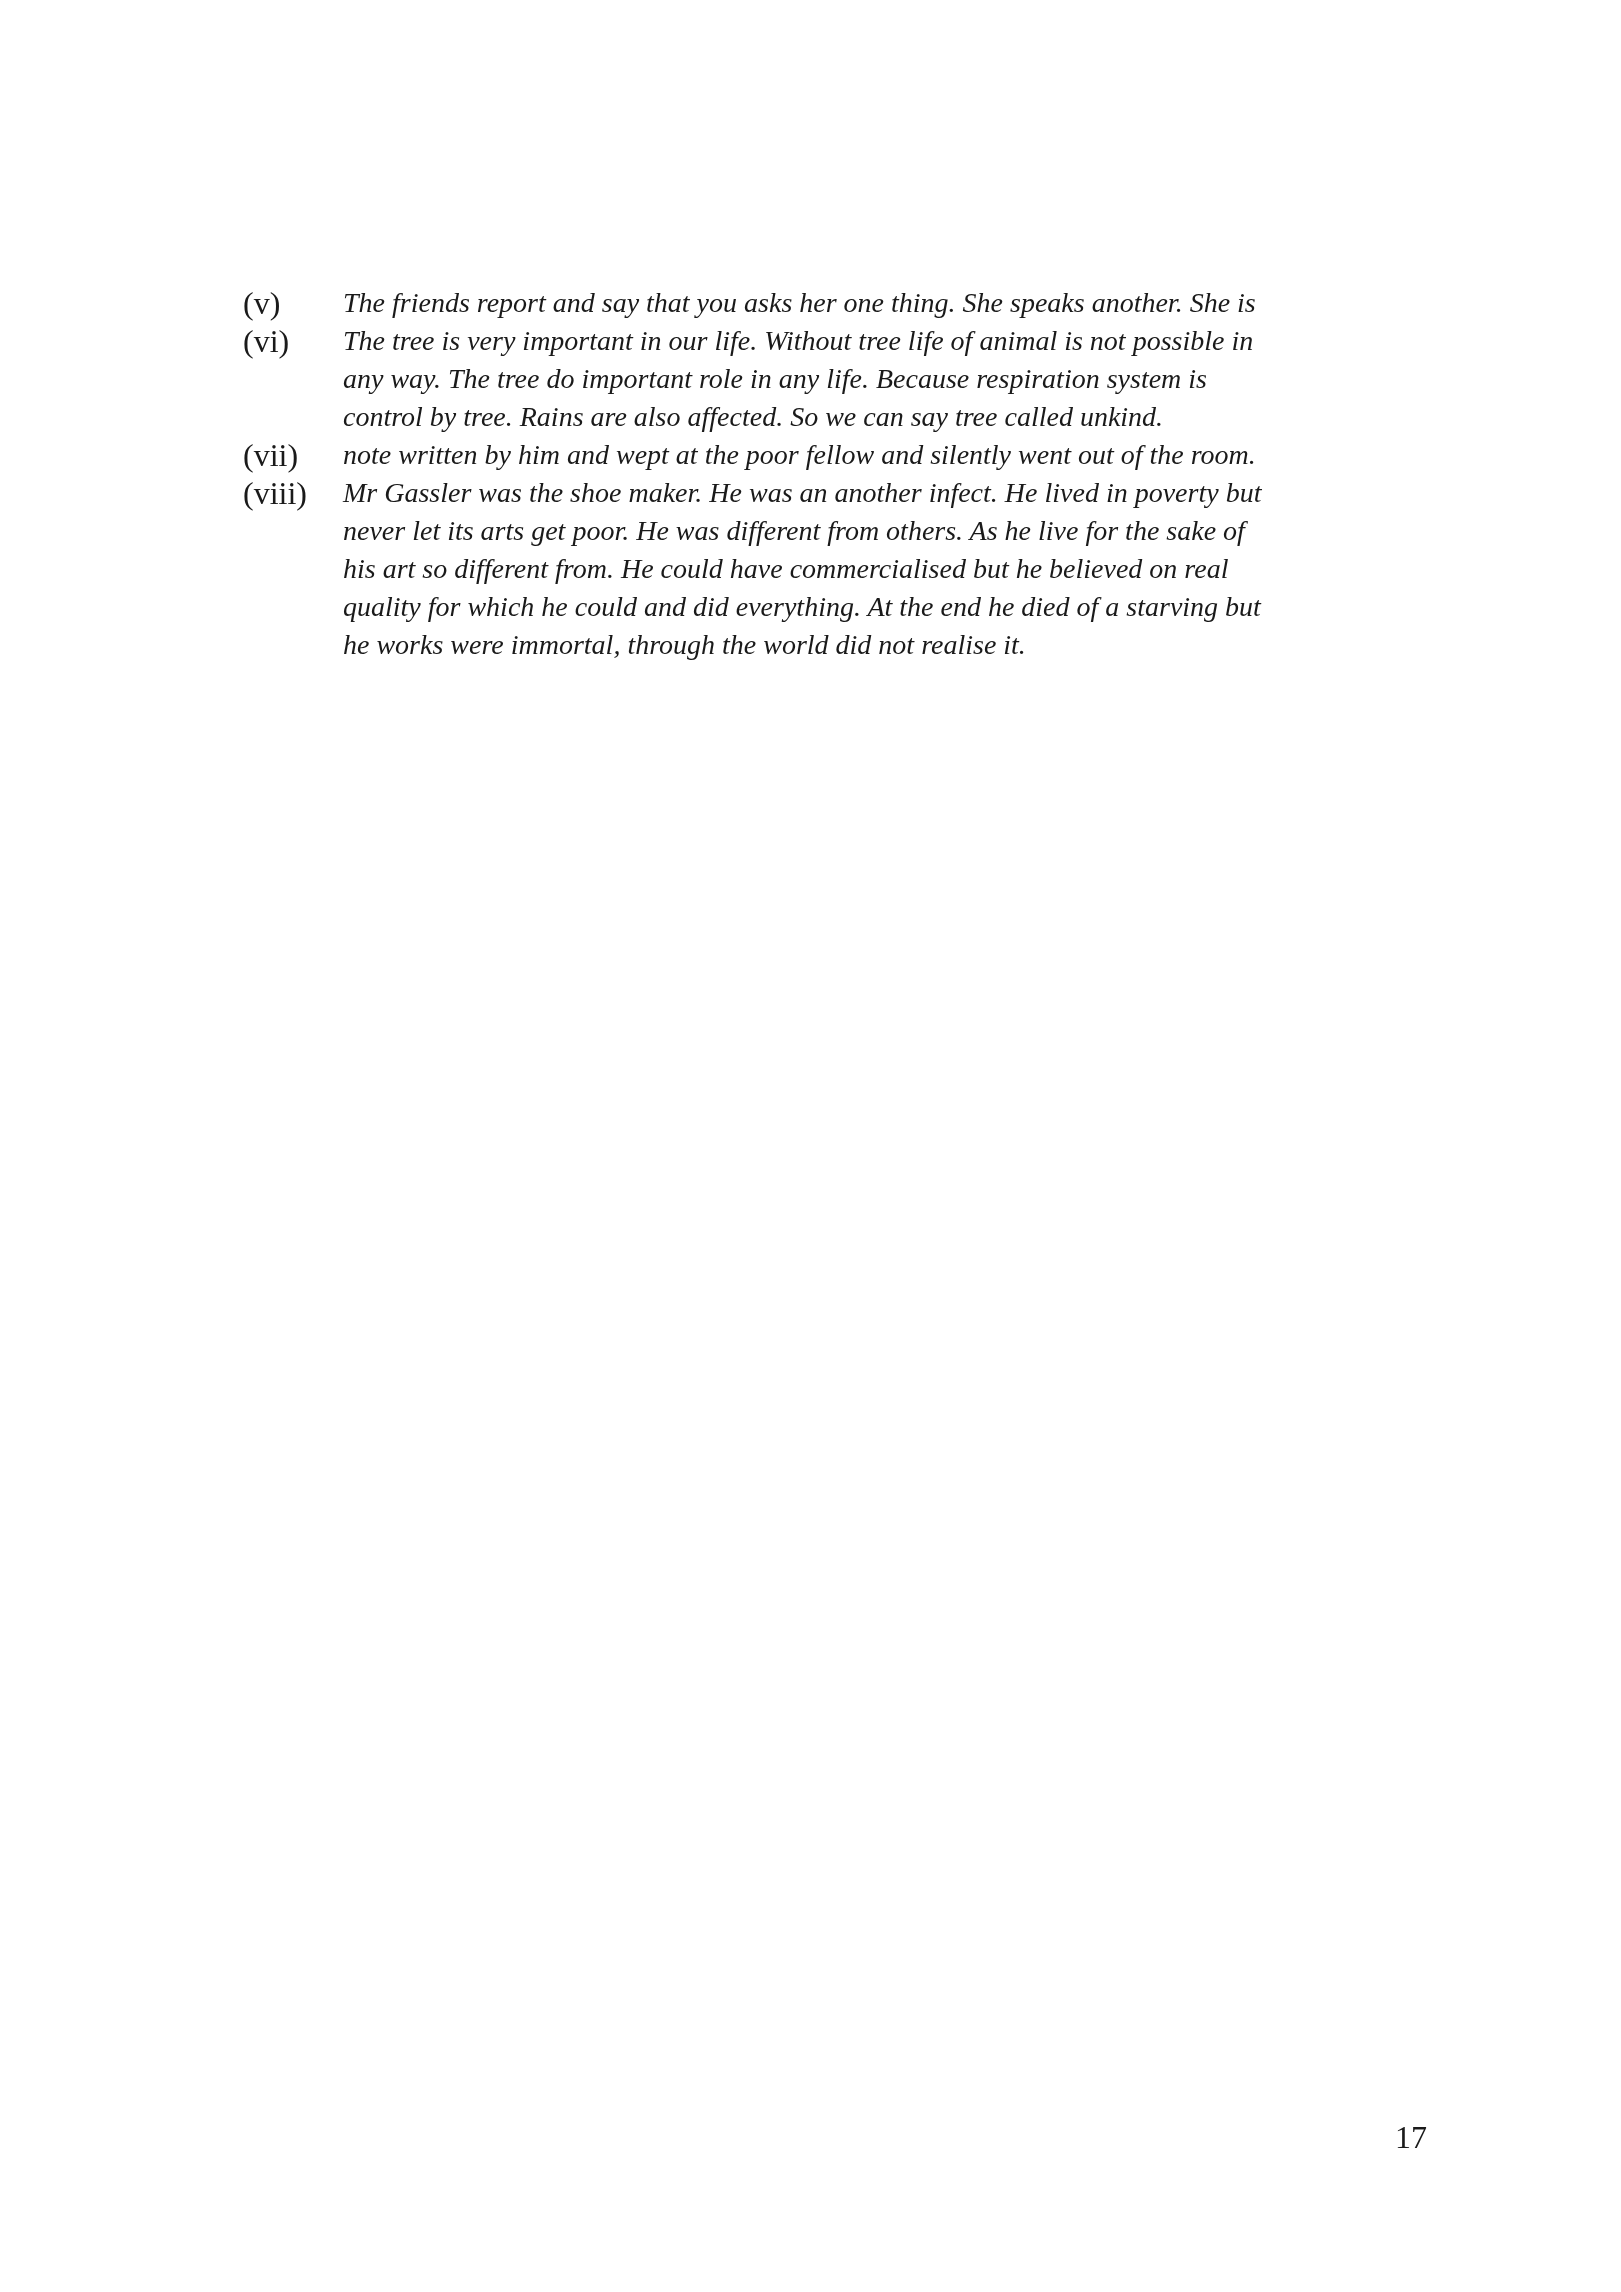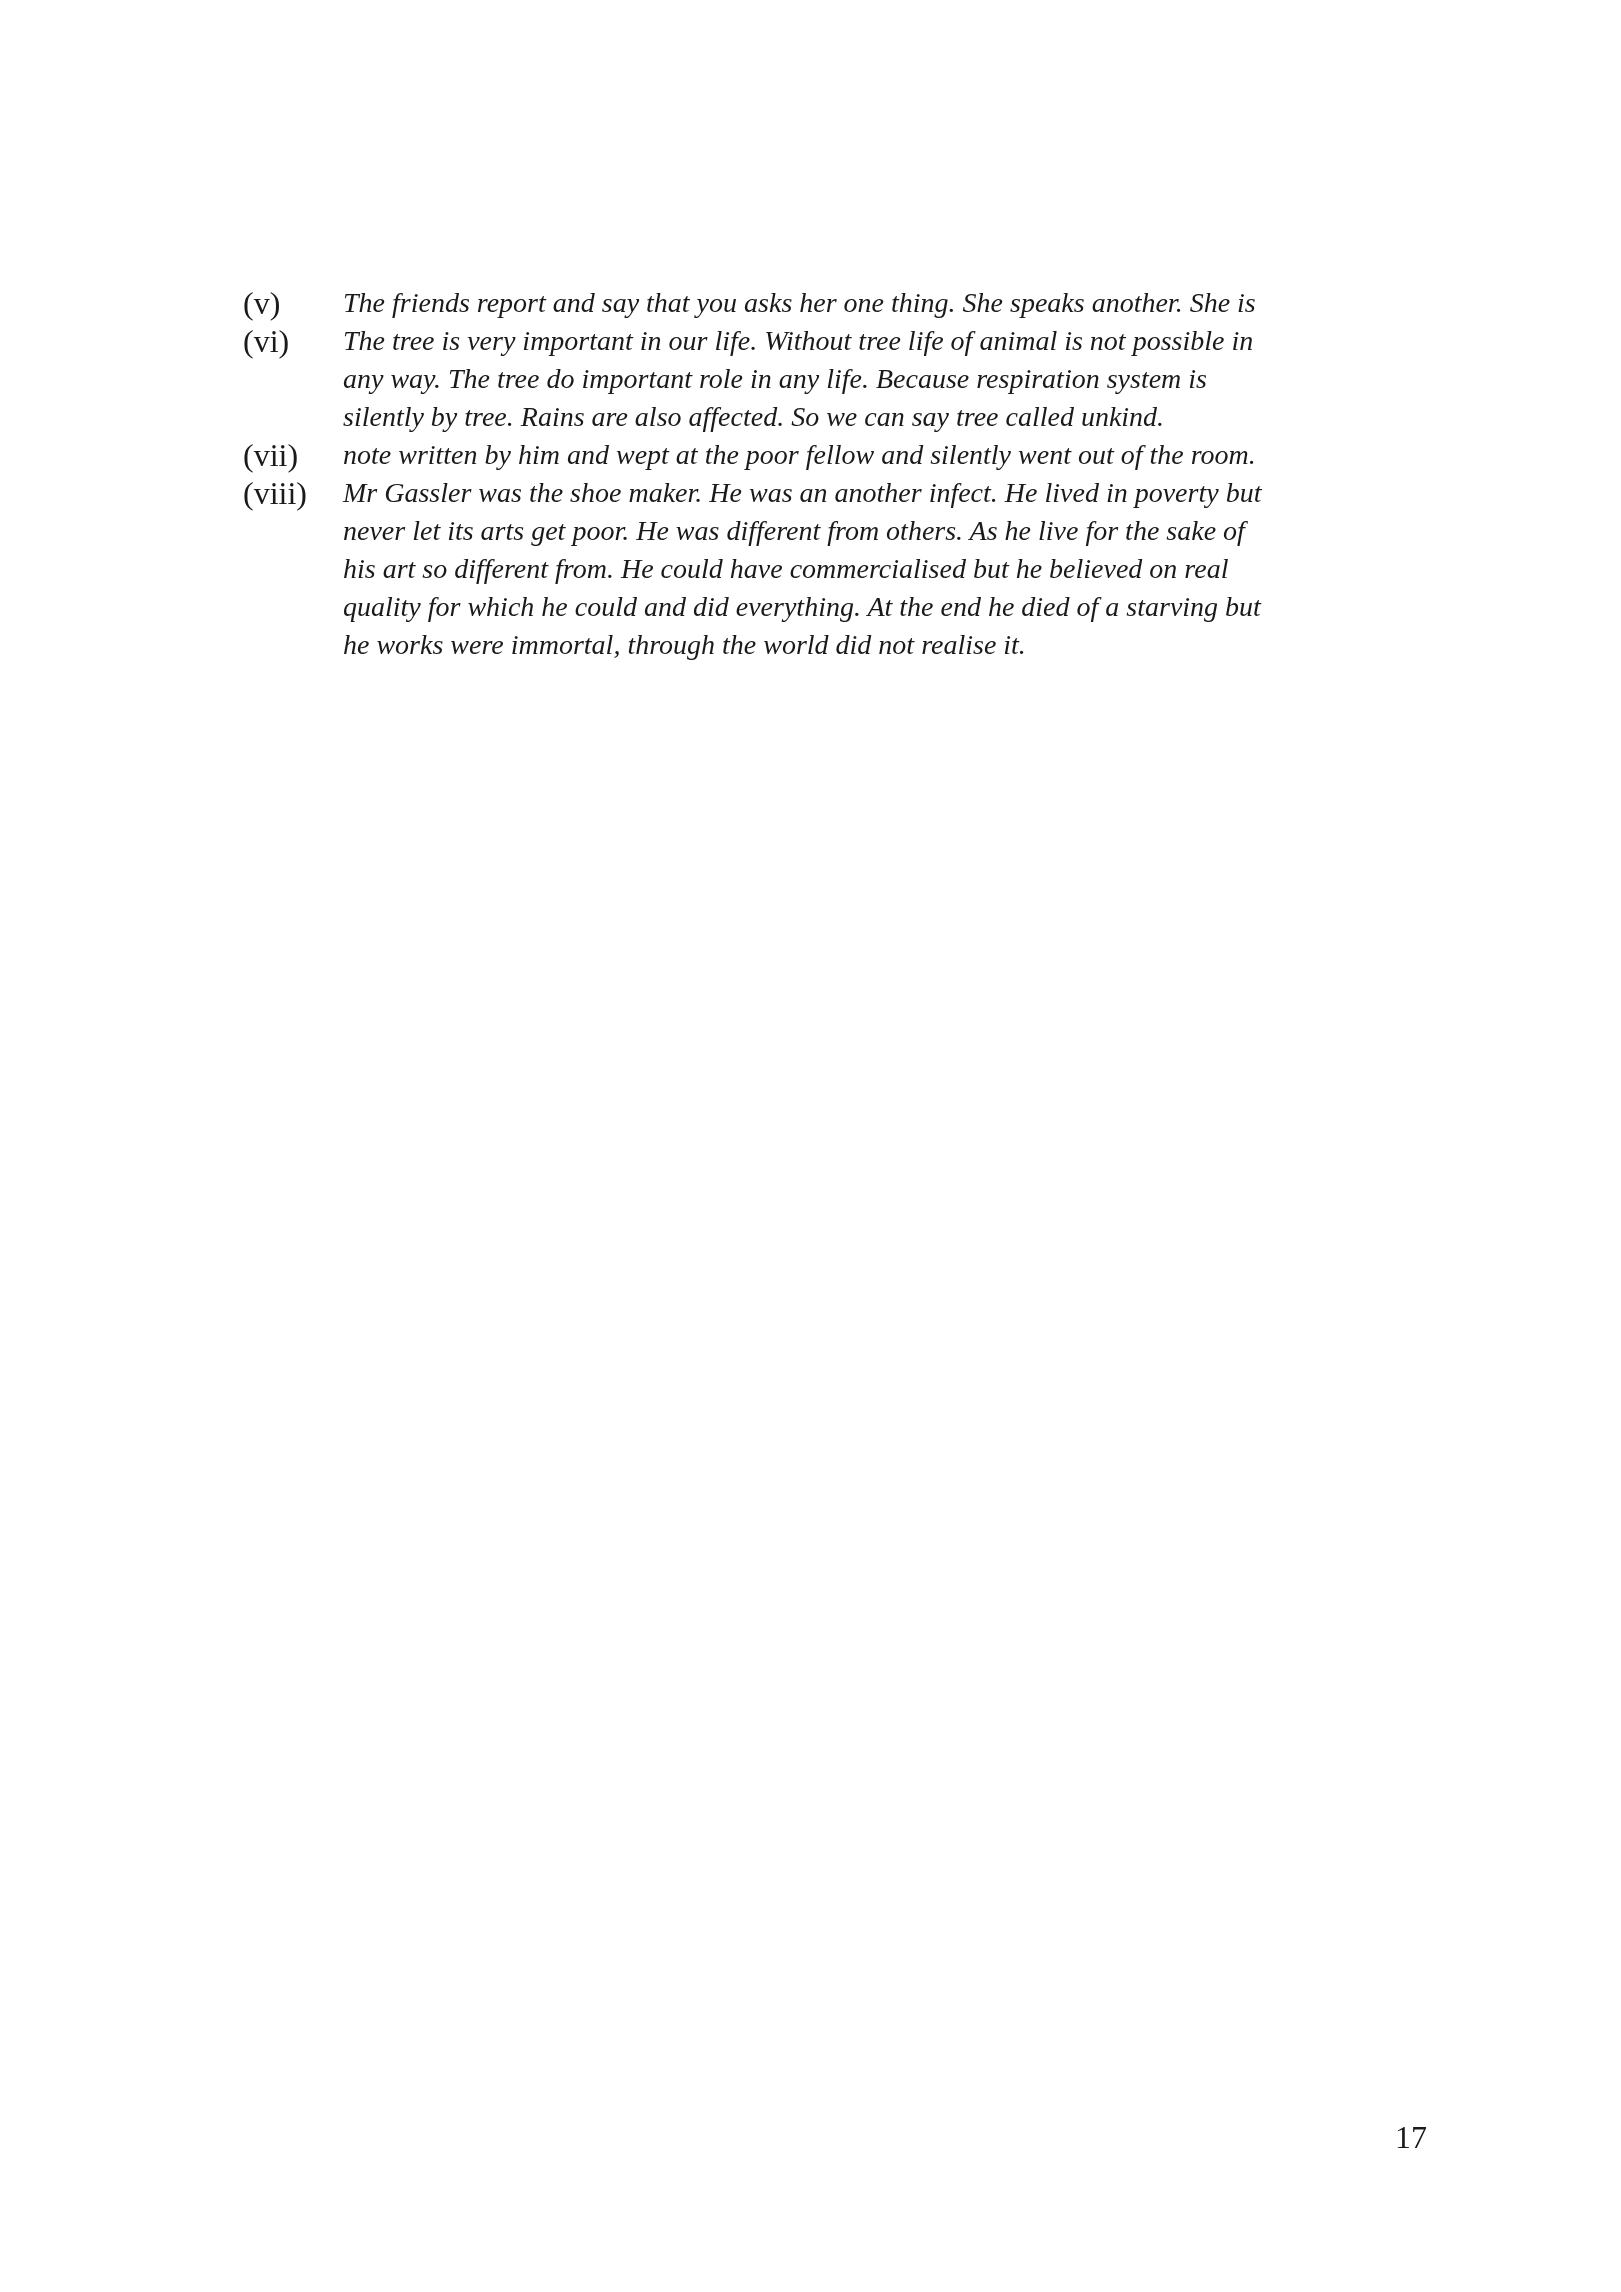--- a/index.html
+++ b/index.html
@@ -61,21 +61,21 @@
       <div class="lines">
         <div class="line">The friends report and say that you asks her one thing. She speaks another. She is</div>
       </div>
     </div>
 
     <div class="item">
       <div class="marker">(vi)</div>
       <div class="lines">
         <div class="line">The tree is very important in our life. Without tree life of animal is not possible in</div>
         <div class="line">any way. The tree do important role in any life. Because respiration system is</div>
-        <div class="line">silently by tree. Rains are also affected. So we can say tree called unkind.</div>
+        <div class="line">control by tree. Rains are also affected. So we can say tree called unkind.</div>
       </div>
     </div>
 
     <div class="item">
       <div class="marker">(vii)</div>
       <div class="lines">
         <div class="line">note written by him and wept at the poor fellow and silently went out of the room.</div>
       </div>
     </div>
 

